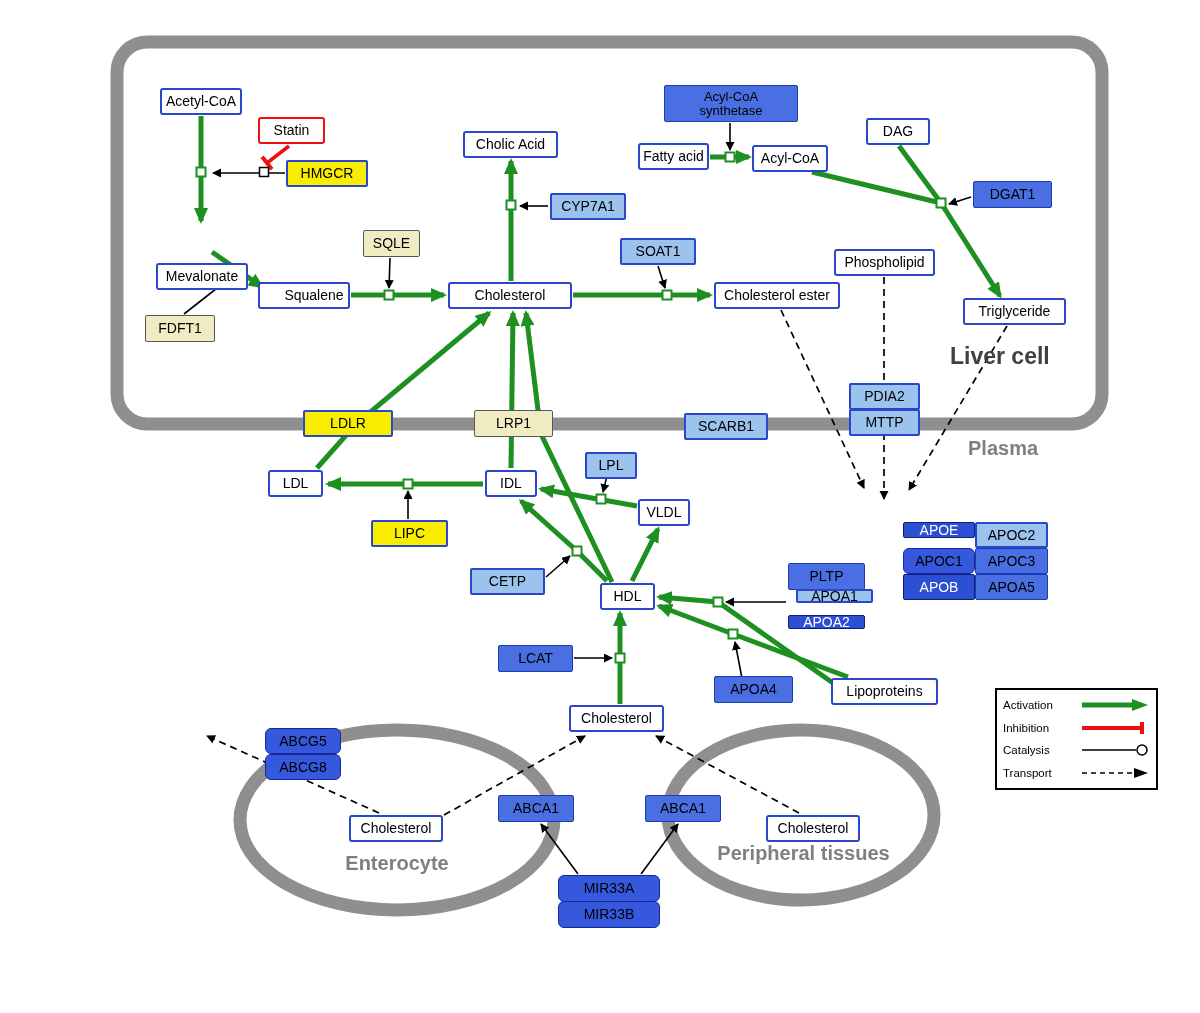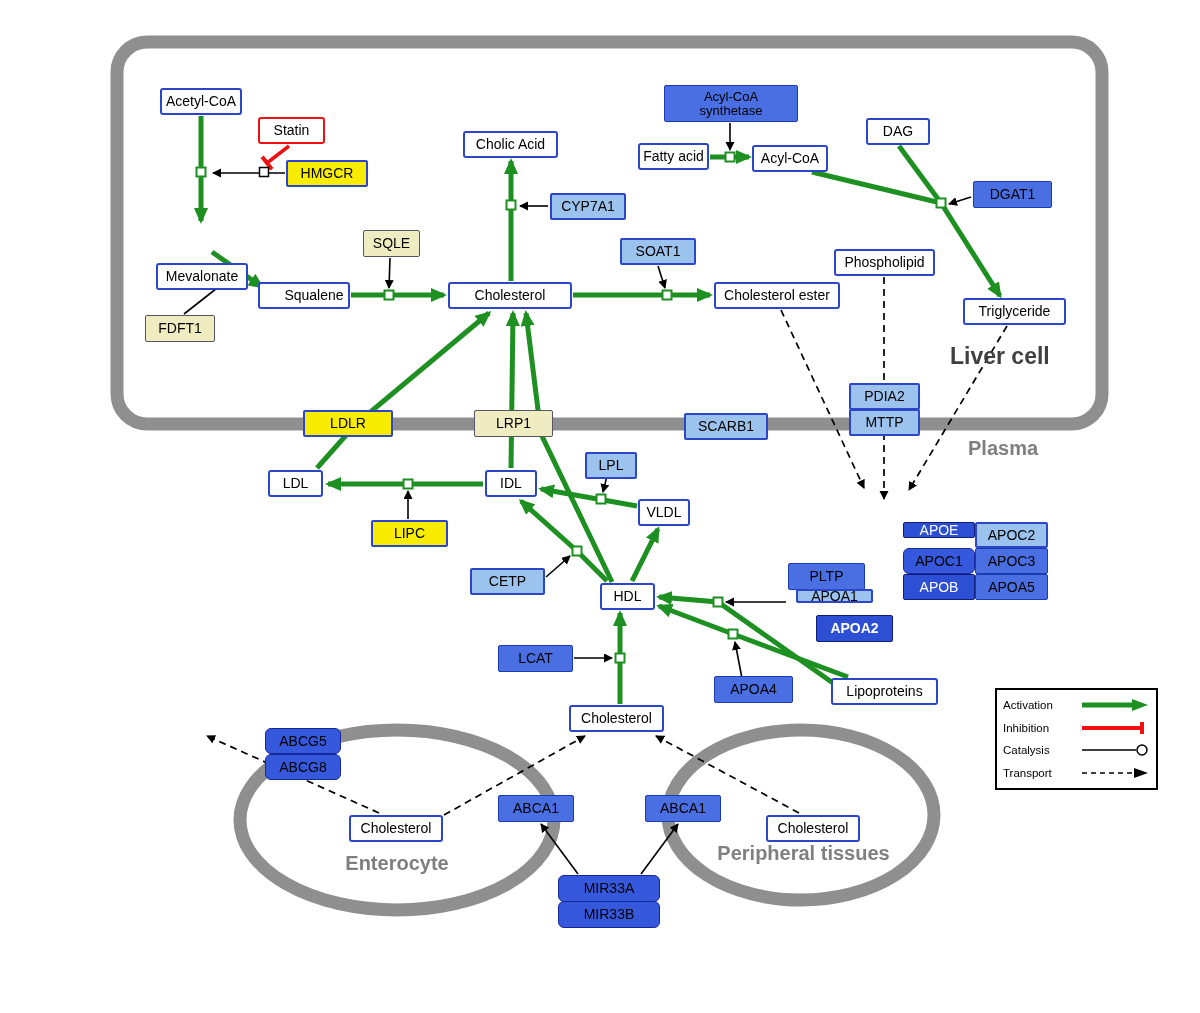--- a/index.html
+++ b/index.html
@@ -144,21 +144,21 @@
       <div class="node gene-light" style="left: 849px; top: 409px; width: 71px; height: 27px;">MTTP</div>
       <div class="node metabolite" style="left: 268px; top: 470px; width: 55px; height: 27px;">LDL</div>
       <div class="node metabolite" style="left: 485px; top: 470px; width: 52px; height: 27px;">IDL</div>
       <div class="node gene-light" style="left: 585px; top: 452px; width: 52px; height: 27px;">LPL</div>
       <div class="node metabolite" style="left: 638px; top: 499px; width: 52px; height: 27px;">VLDL</div>
       <div class="node enzyme-yellow" style="left: 371px; top: 520px; width: 77px; height: 27px;">LIPC</div>
       <div class="node gene-light" style="left: 470px; top: 568px; width: 75px; height: 27px;">CETP</div>
       <div class="node metabolite" style="left: 600px; top: 583px; width: 55px; height: 27px;">HDL</div>
       <div class="node gene-mid" style="left: 788px; top: 563px; width: 77px; height: 27px;">PLTP</div>
       <div class="node gene-light" style="left: 788px; top: 589px; width: 77px; height: 14px; margin-left: 8px;">APOA1</div>
-      <div class="node gene-deep" style="left: 816px; top: 615px; width: 77px; height: 27px; font-weight: bold;">APOA2</div>
+      <div class="node gene-deep" style="left: 788px; top: 615px; width: 77px; height: 14px;">APOA2</div>
       <div class="node gene-mid" style="left: 498px; top: 645px; width: 75px; height: 27px;">LCAT</div>
       <div class="node gene-mid" style="left: 714px; top: 676px; width: 79px; height: 27px;">APOA4</div>
       <div class="node metabolite" style="left: 831px; top: 678px; width: 107px; height: 27px;">Lipoproteins</div>
       <div class="node metabolite" style="left: 569px; top: 705px; width: 95px; height: 27px;">Cholesterol</div>
       <div class="node gene-deep" style="left: 903px; top: 522px; width: 72px; height: 16px;">APOE</div>
       <div class="node gene-light" style="left: 975px; top: 522px; width: 73px; height: 26px;">APOC2</div>
       <div class="node gene-strong" style="left: 903px; top: 548px; width: 72px; height: 26px;">APOC1</div>
       <div class="node gene-mid" style="left: 975px; top: 548px; width: 73px; height: 26px;">APOC3</div>
       <div class="node gene-deep" style="left: 903px; top: 574px; width: 72px; height: 26px;">APOB</div>
       <div class="node gene-mid" style="left: 975px; top: 574px; width: 73px; height: 26px;">APOA5</div>

